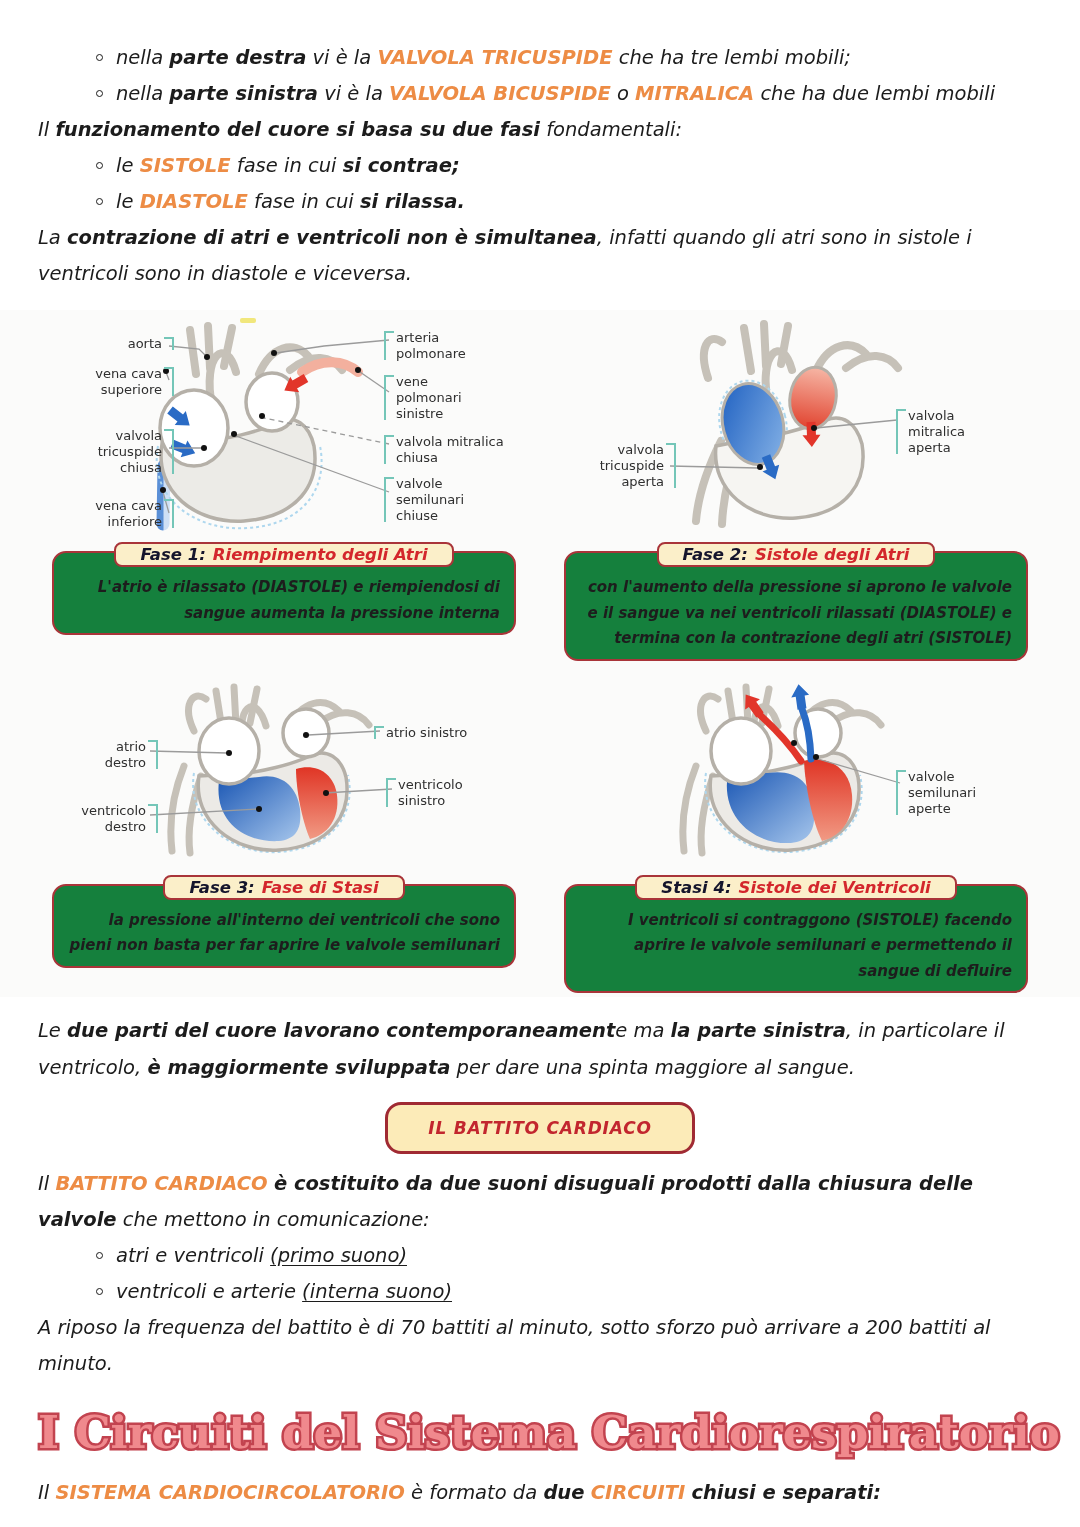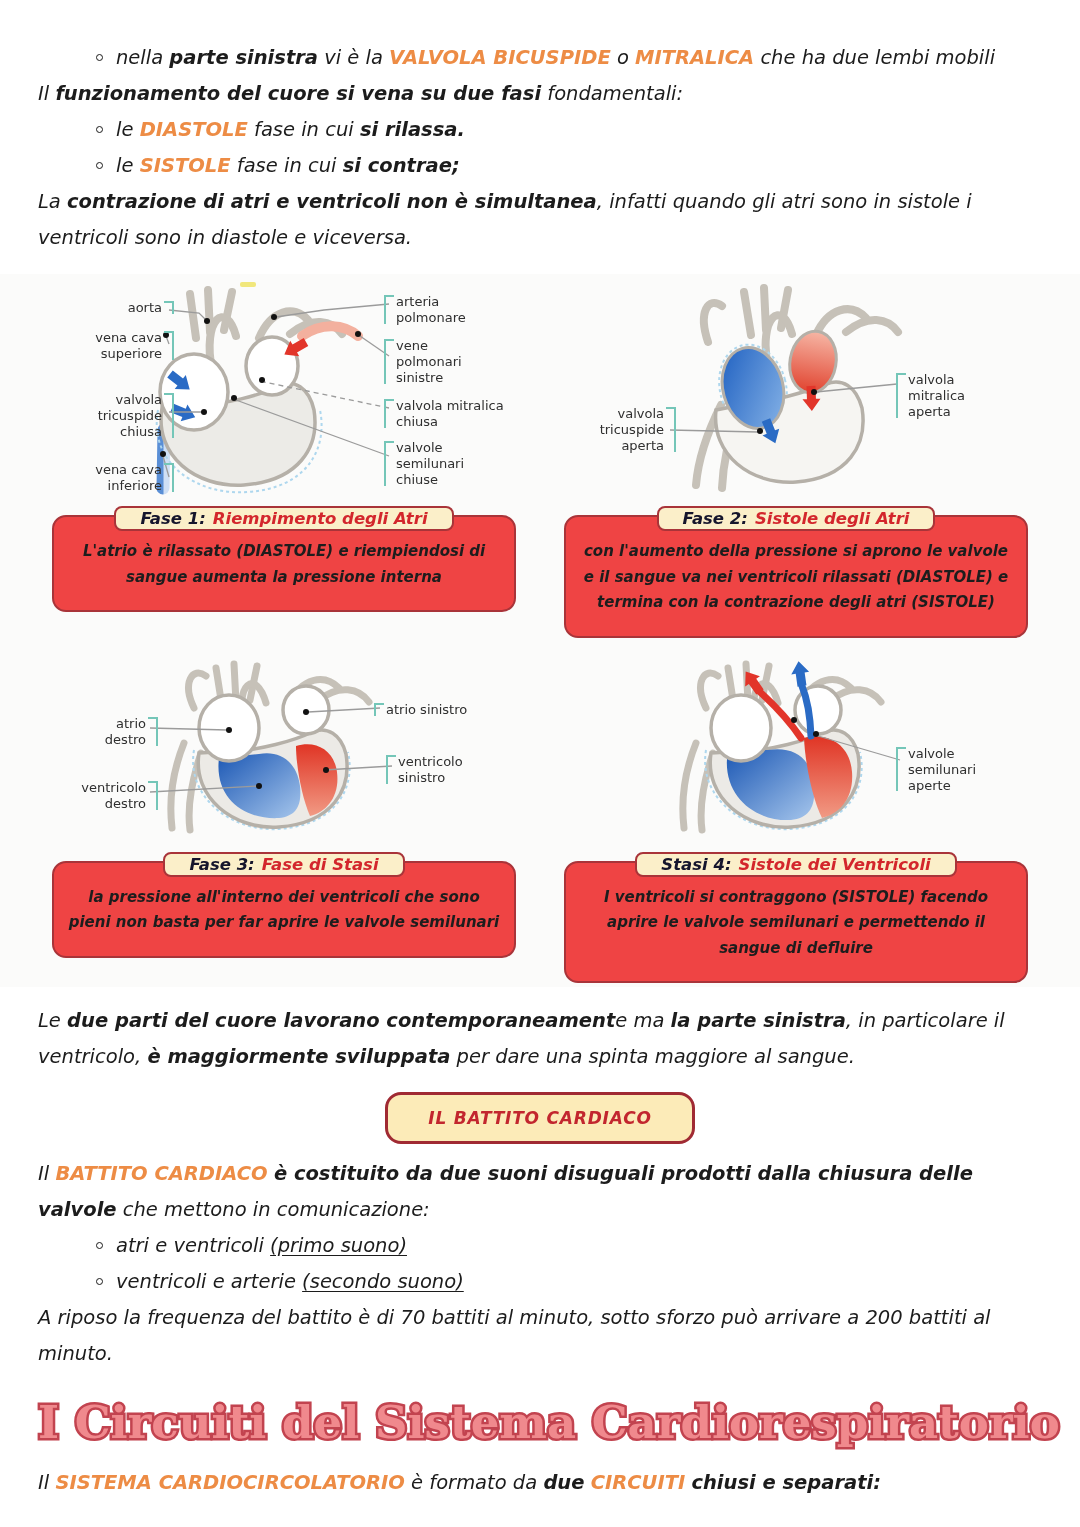--- a/index.html
+++ b/index.html
@@ -34,23 +34,23 @@
   .lbl.left::after { content:""; position:absolute; top:1px; right:-12px; width:8px;
     height:calc(100% - 5px); border-top:2.5px solid #74C6B8; border-right:2.5px solid #74C6B8; }
   .lbl.right::before { content:""; position:absolute; top:1px; left:-12px; width:8px;
     height:calc(100% - 5px); border-top:2.5px solid #74C6B8; border-left:2.5px solid #74C6B8; }
 
   .fase-head { position:relative; z-index:2; display:table; margin:4px auto 0;
     background:#FBEFC9; border:2.5px solid #A93439; border-radius:8px; padding:1px 24px;
     font-style:italic; font-weight:700; font-size:16.5px; white-space:nowrap; }
   .fase-head .num { color:#15152c; margin-right:7px; }
   .fase-head .nm  { color:#D3262C; }
-  .fase-desc { position:relative; z-index:1; margin:-16px 20px 0; background:#ef4444;
-    border:2.5px solid #A93439; border-radius:14px; padding:22px 14px 20px;
-    text-align:center; font-style:italic; font-weight:600; font-size:15px;
+  .fase-desc { position:relative; z-index:1; margin:-16px 20px 0; background:#15803d;
+    border:2.5px solid #A93439; border-radius:14px; padding:22px 14px 7px;
+    text-align:right; font-style:italic; font-weight:600; font-size:15px;
     line-height:1.7; color:#1d1d1d; }
 
   
   .para-due { margin-top:16px; }
   .battito-box { display:table; margin:16px auto 0; background:#FCEBB8;
     border:3px solid #A02A33; border-radius:16px; padding:13px 40px;
     color:#C2262E; font-weight:800; font-size:17px; letter-spacing:0.8px;
     font-style:italic; }
   .para-battito { margin-top:12px; }
 
@@ -86,32 +86,36 @@
       <stop offset="0" stop-color="#e03525"></stop>
         <stop offset="1" stop-color="#f19a84"></stop>
     </linearGradient>
   </defs>
 </svg>
 
 <div class="page">
 
   <div class="body bullet">
     <span class="dot"></span>
+    <span class="bt"><span>nella </span><span class="seg-b">parte destra</span><span> vi è la </span><span class="seg-o">VALVOLA TRICUSPIDE</span><span> che ha tre lembi mobili;</span></span>
+  </div>
+  <div class="body bullet">
+    <span class="dot"></span>
     <span class="bt"><span>nella </span><span class="seg-b">parte sinistra</span><span> vi è la </span><span class="seg-o">VALVOLA BICUSPIDE</span><span> o </span><span class="seg-o">MITRALICA</span><span> che ha due lembi mobili</span></span>
   </div>
 
-  <p class="body"><span>Il </span><span class="seg-b">funzionamento del cuore si vena su due fasi</span><span> fondamentali:</span></p>
-
+  <p class="body"><span>Il </span><span class="seg-b">funzionamento del cuore si basa su due fasi</span><span> fondamentali:</span></p>
+
+  <div class="body bullet">
+    <span class="dot"></span>
+    <span class="bt"><span>le </span><span class="seg-o">SISTOLE</span><span> fase in cui </span><span class="seg-b">si contrae;</span></span>
+  </div>
   <div class="body bullet">
     <span class="dot"></span>
     <span class="bt"><span>le </span><span class="seg-o">DIASTOLE</span><span> fase in cui </span><span class="seg-b">si rilassa.</span></span>
-  </div>
-  <div class="body bullet">
-    <span class="dot"></span>
-    <span class="bt"><span>le </span><span class="seg-o">SISTOLE</span><span> fase in cui </span><span class="seg-b">si contrae;</span></span>
   </div>
 
   <p class="body"><span>La </span><span class="seg-b">contrazione di atri e ventricoli non è simultanea</span><span>, infatti quando gli atri sono in sistole i ventricoli sono in diastole e viceversa.</span></p>
 </div>
 
 <div class="figwrap">
 
   <div class="figrow">
 
     <div class="fig">
@@ -329,21 +333,21 @@
   <div class="battito-box">IL BATTITO CARDIACO</div>
 
   <p class="body para-battito"><span>Il </span><span class="seg-o">BATTITO CARDIACO</span><span> </span><span class="seg-b">è costituito da due suoni disuguali prodotti dalla chiusura delle valvole</span><span> che mettono in comunicazione:</span></p>
 
   <div class="body bullet">
     <span class="dot"></span>
     <span class="bt"><span>atri e ventricoli </span><span class="seg-u">(primo suono)</span></span>
   </div>
   <div class="body bullet">
     <span class="dot"></span>
-    <span class="bt"><span>ventricoli e arterie </span><span class="seg-u">(secondo suono)</span></span>
+    <span class="bt"><span>ventricoli e arterie </span><span class="seg-u">(interna suono)</span></span>
   </div>
 
   <p class="body"><span>A riposo la frequenza del battito è di 70 battiti al minuto, sotto sforzo può arrivare a 200 battiti al minuto.</span></p>
 
   <h1 class="bigtitle">I Circuiti del Sistema Cardiorespiratorio</h1>
 
   <p class="body para-finale"><span>Il </span><span class="seg-o">SISTEMA CARDIOCIRCOLATORIO</span><span> è formato da </span><span class="seg-b">due</span><span> </span><span class="seg-o">CIRCUITI</span><span> </span><span class="seg-b">chiusi e separati:</span></p>
 </div>
 
 </body></html>

